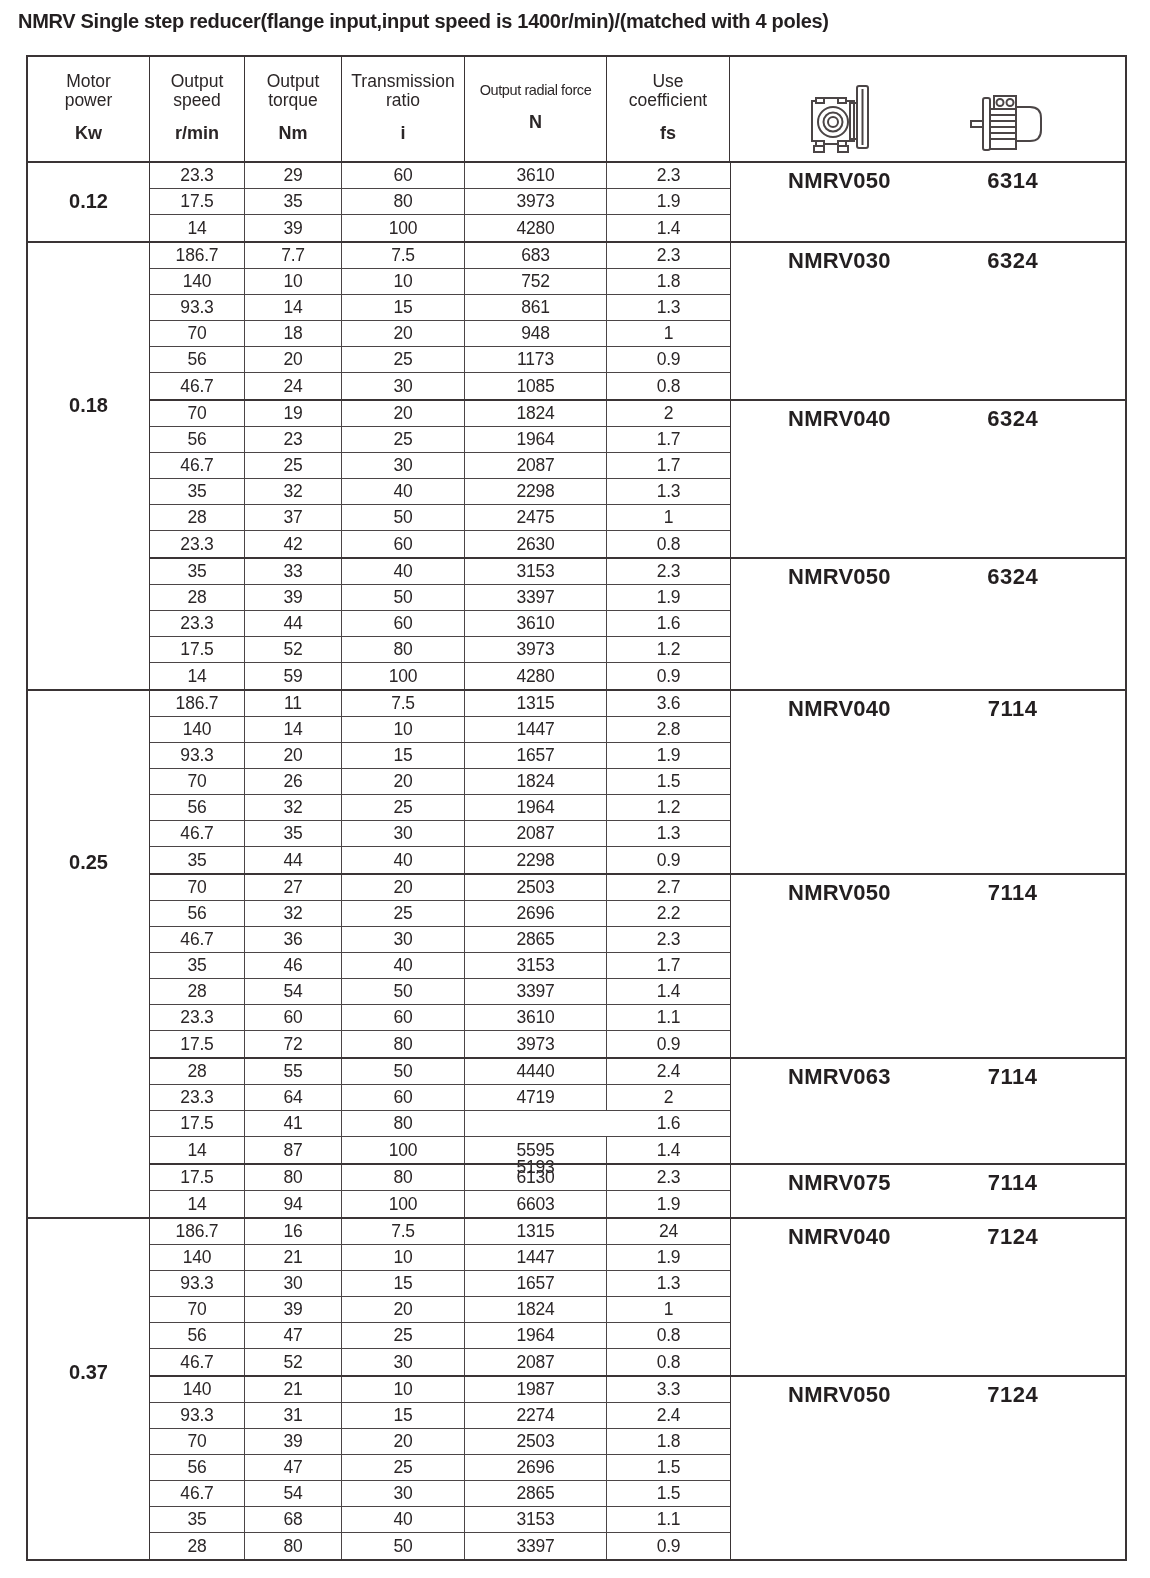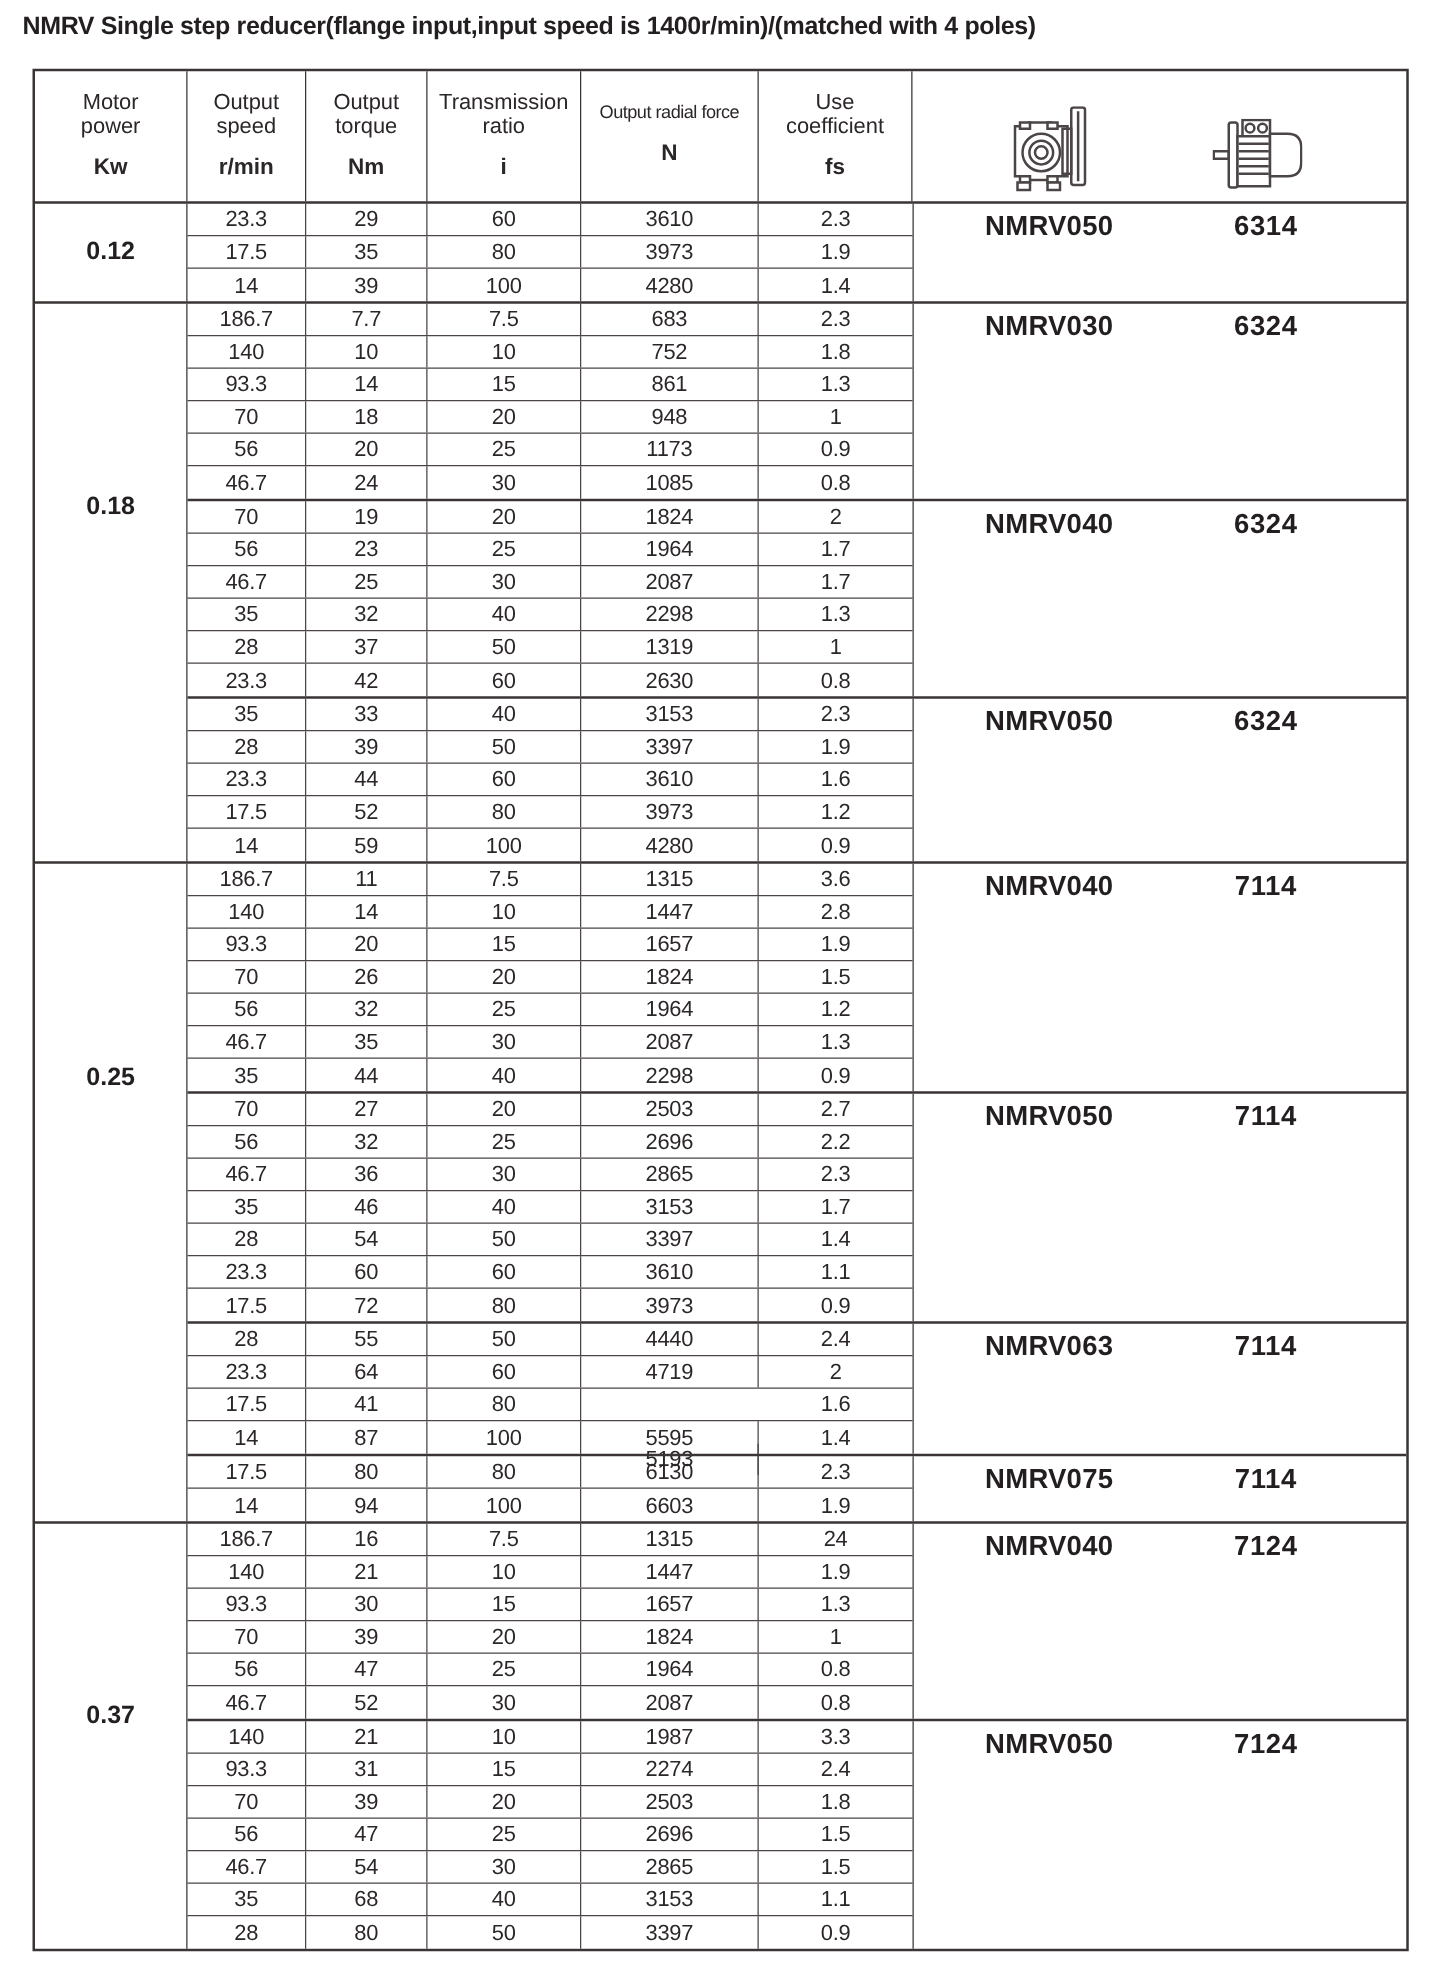--- a/index.html
+++ b/index.html
@@ -269,21 +269,21 @@
                   <div class="cell c-speed" style="width: 95px;">35</div>
                   <div class="cell c-torque" style="width: 97px;">32</div>
                   <div class="cell c-ratio" style="width: 123px;">40</div>
                   <div class="cell c-n" style="width: 142px;">2298</div>
                   <div class="cell c-fs" style="width: 123px;">1.3</div>
                 </div>
                 <div class="row">
                   <div class="cell c-speed" style="width: 95px;">28</div>
                   <div class="cell c-torque" style="width: 97px;">37</div>
                   <div class="cell c-ratio" style="width: 123px;">50</div>
-                  <div class="cell c-n" style="width: 142px;">1319</div>
+                  <div class="cell c-n" style="width: 142px;">2475</div>
                   <div class="cell c-fs" style="width: 123px;">1</div>
                 </div>
                 <div class="row">
                   <div class="cell c-speed" style="width: 95px;">23.3</div>
                   <div class="cell c-torque" style="width: 97px;">42</div>
                   <div class="cell c-ratio" style="width: 123px;">60</div>
                   <div class="cell c-n" style="width: 142px;">2630</div>
                   <div class="cell c-fs" style="width: 123px;">0.8</div>
                 </div>
               </div>

